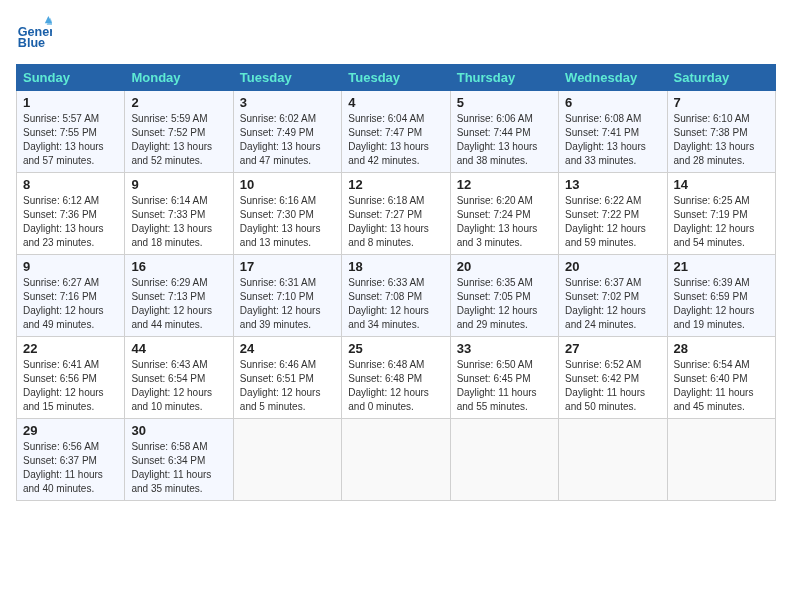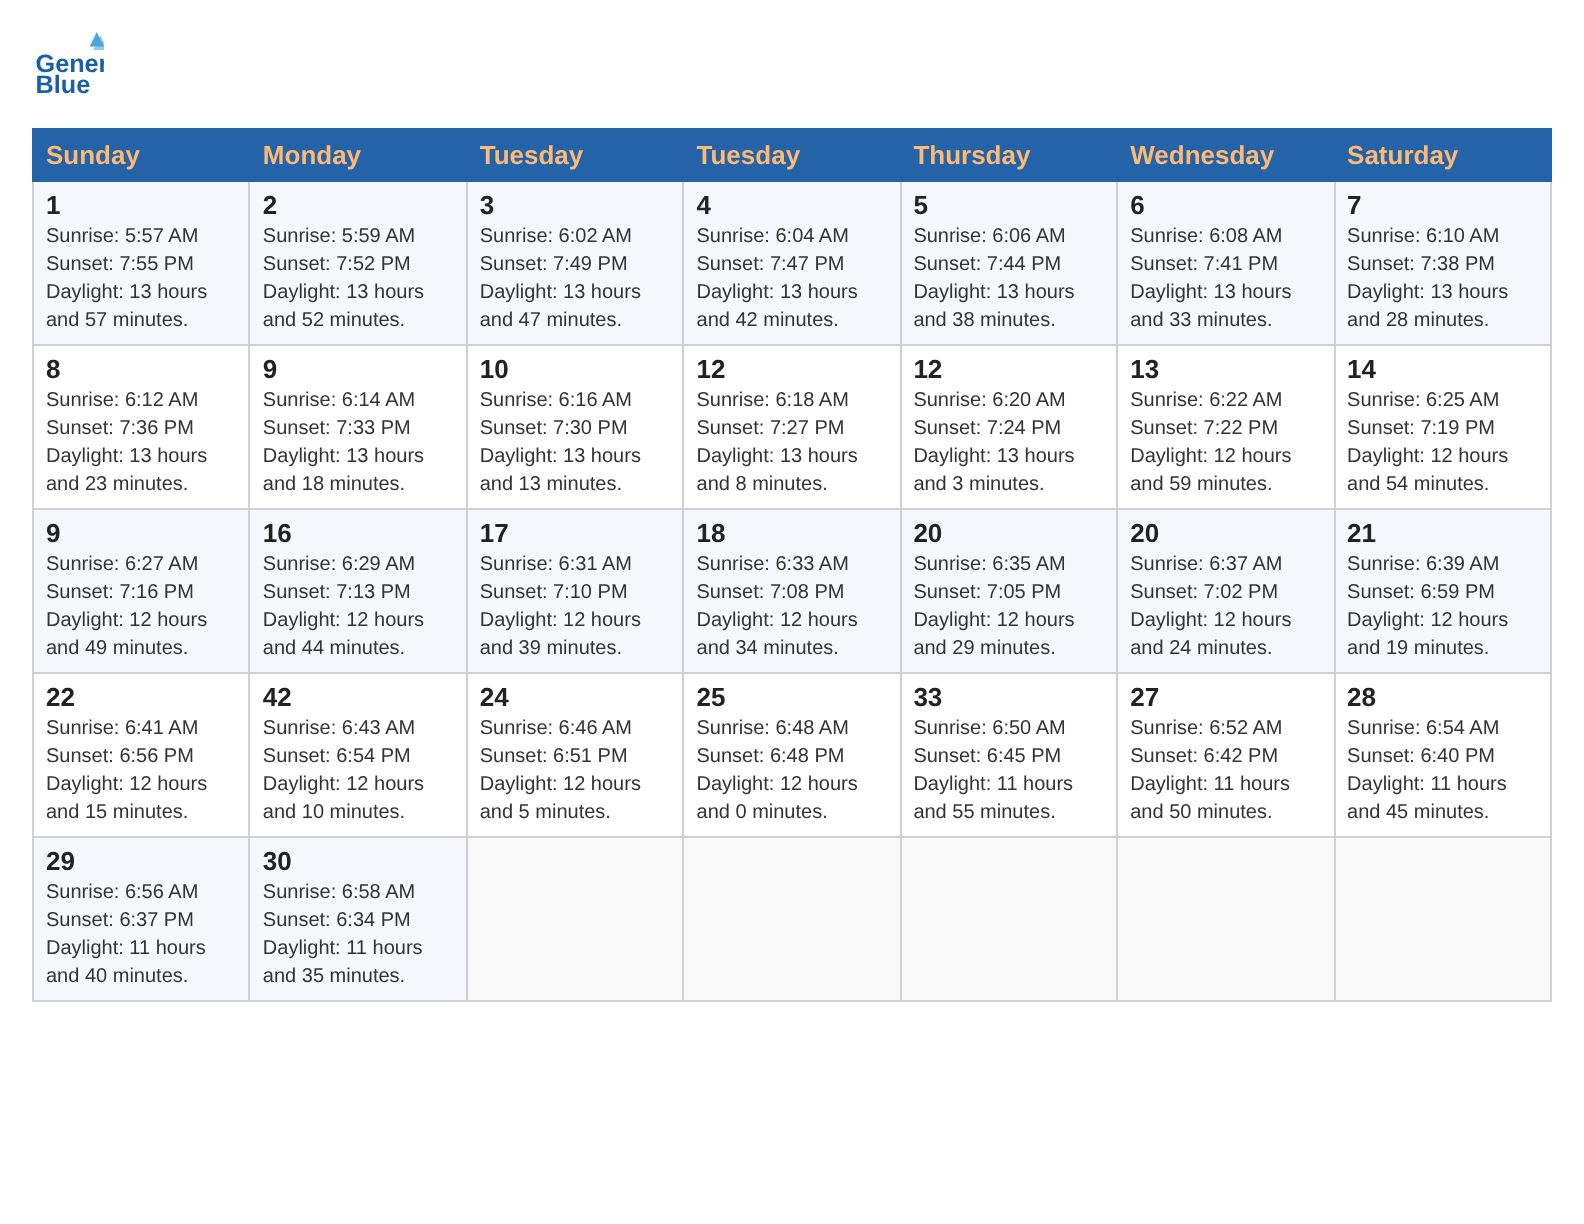--- a/index.html
+++ b/index.html
@@ -37,21 +37,21 @@
       font-size: 15px;
       color: #444;
     }
     table {
       width: 100%;
       border-collapse: collapse;
       table-layout: fixed;
     }
     th {
       background-color: #2563a8;
-      color: #fdba74;
+      color: #5eead4;
       text-align: left;
       padding: 5px 6px;
       font-size: 13px;
       font-weight: bold;
       border: 1px solid #2563a8;
     }
     td {
       vertical-align: top;
       padding: 4px 6px;
       font-size: 10px;
@@ -153,21 +153,21 @@
         <td><span class="day-num">20</span>
 <span class="cell-content">Sunrise: 6:35 AM<br>Sunset: 7:05 PM<br>Daylight: 12 hours and 29 minutes.</span></td>
         <td><span class="day-num">20</span>
 <span class="cell-content">Sunrise: 6:37 AM<br>Sunset: 7:02 PM<br>Daylight: 12 hours and 24 minutes.</span></td>
         <td><span class="day-num">21</span>
 <span class="cell-content">Sunrise: 6:39 AM<br>Sunset: 6:59 PM<br>Daylight: 12 hours and 19 minutes.</span></td>
       </tr>
       <tr>
         <td><span class="day-num">22</span>
 <span class="cell-content">Sunrise: 6:41 AM<br>Sunset: 6:56 PM<br>Daylight: 12 hours and 15 minutes.</span></td>
-        <td><span class="day-num">42</span>
+        <td><span class="day-num">44</span>
 <span class="cell-content">Sunrise: 6:43 AM<br>Sunset: 6:54 PM<br>Daylight: 12 hours and 10 minutes.</span></td>
         <td><span class="day-num">24</span>
 <span class="cell-content">Sunrise: 6:46 AM<br>Sunset: 6:51 PM<br>Daylight: 12 hours and 5 minutes.</span></td>
         <td><span class="day-num">25</span>
 <span class="cell-content">Sunrise: 6:48 AM<br>Sunset: 6:48 PM<br>Daylight: 12 hours and 0 minutes.</span></td>
         <td><span class="day-num">33</span>
 <span class="cell-content">Sunrise: 6:50 AM<br>Sunset: 6:45 PM<br>Daylight: 11 hours and 55 minutes.</span></td>
         <td><span class="day-num">27</span>
 <span class="cell-content">Sunrise: 6:52 AM<br>Sunset: 6:42 PM<br>Daylight: 11 hours and 50 minutes.</span></td>
         <td><span class="day-num">28</span>

